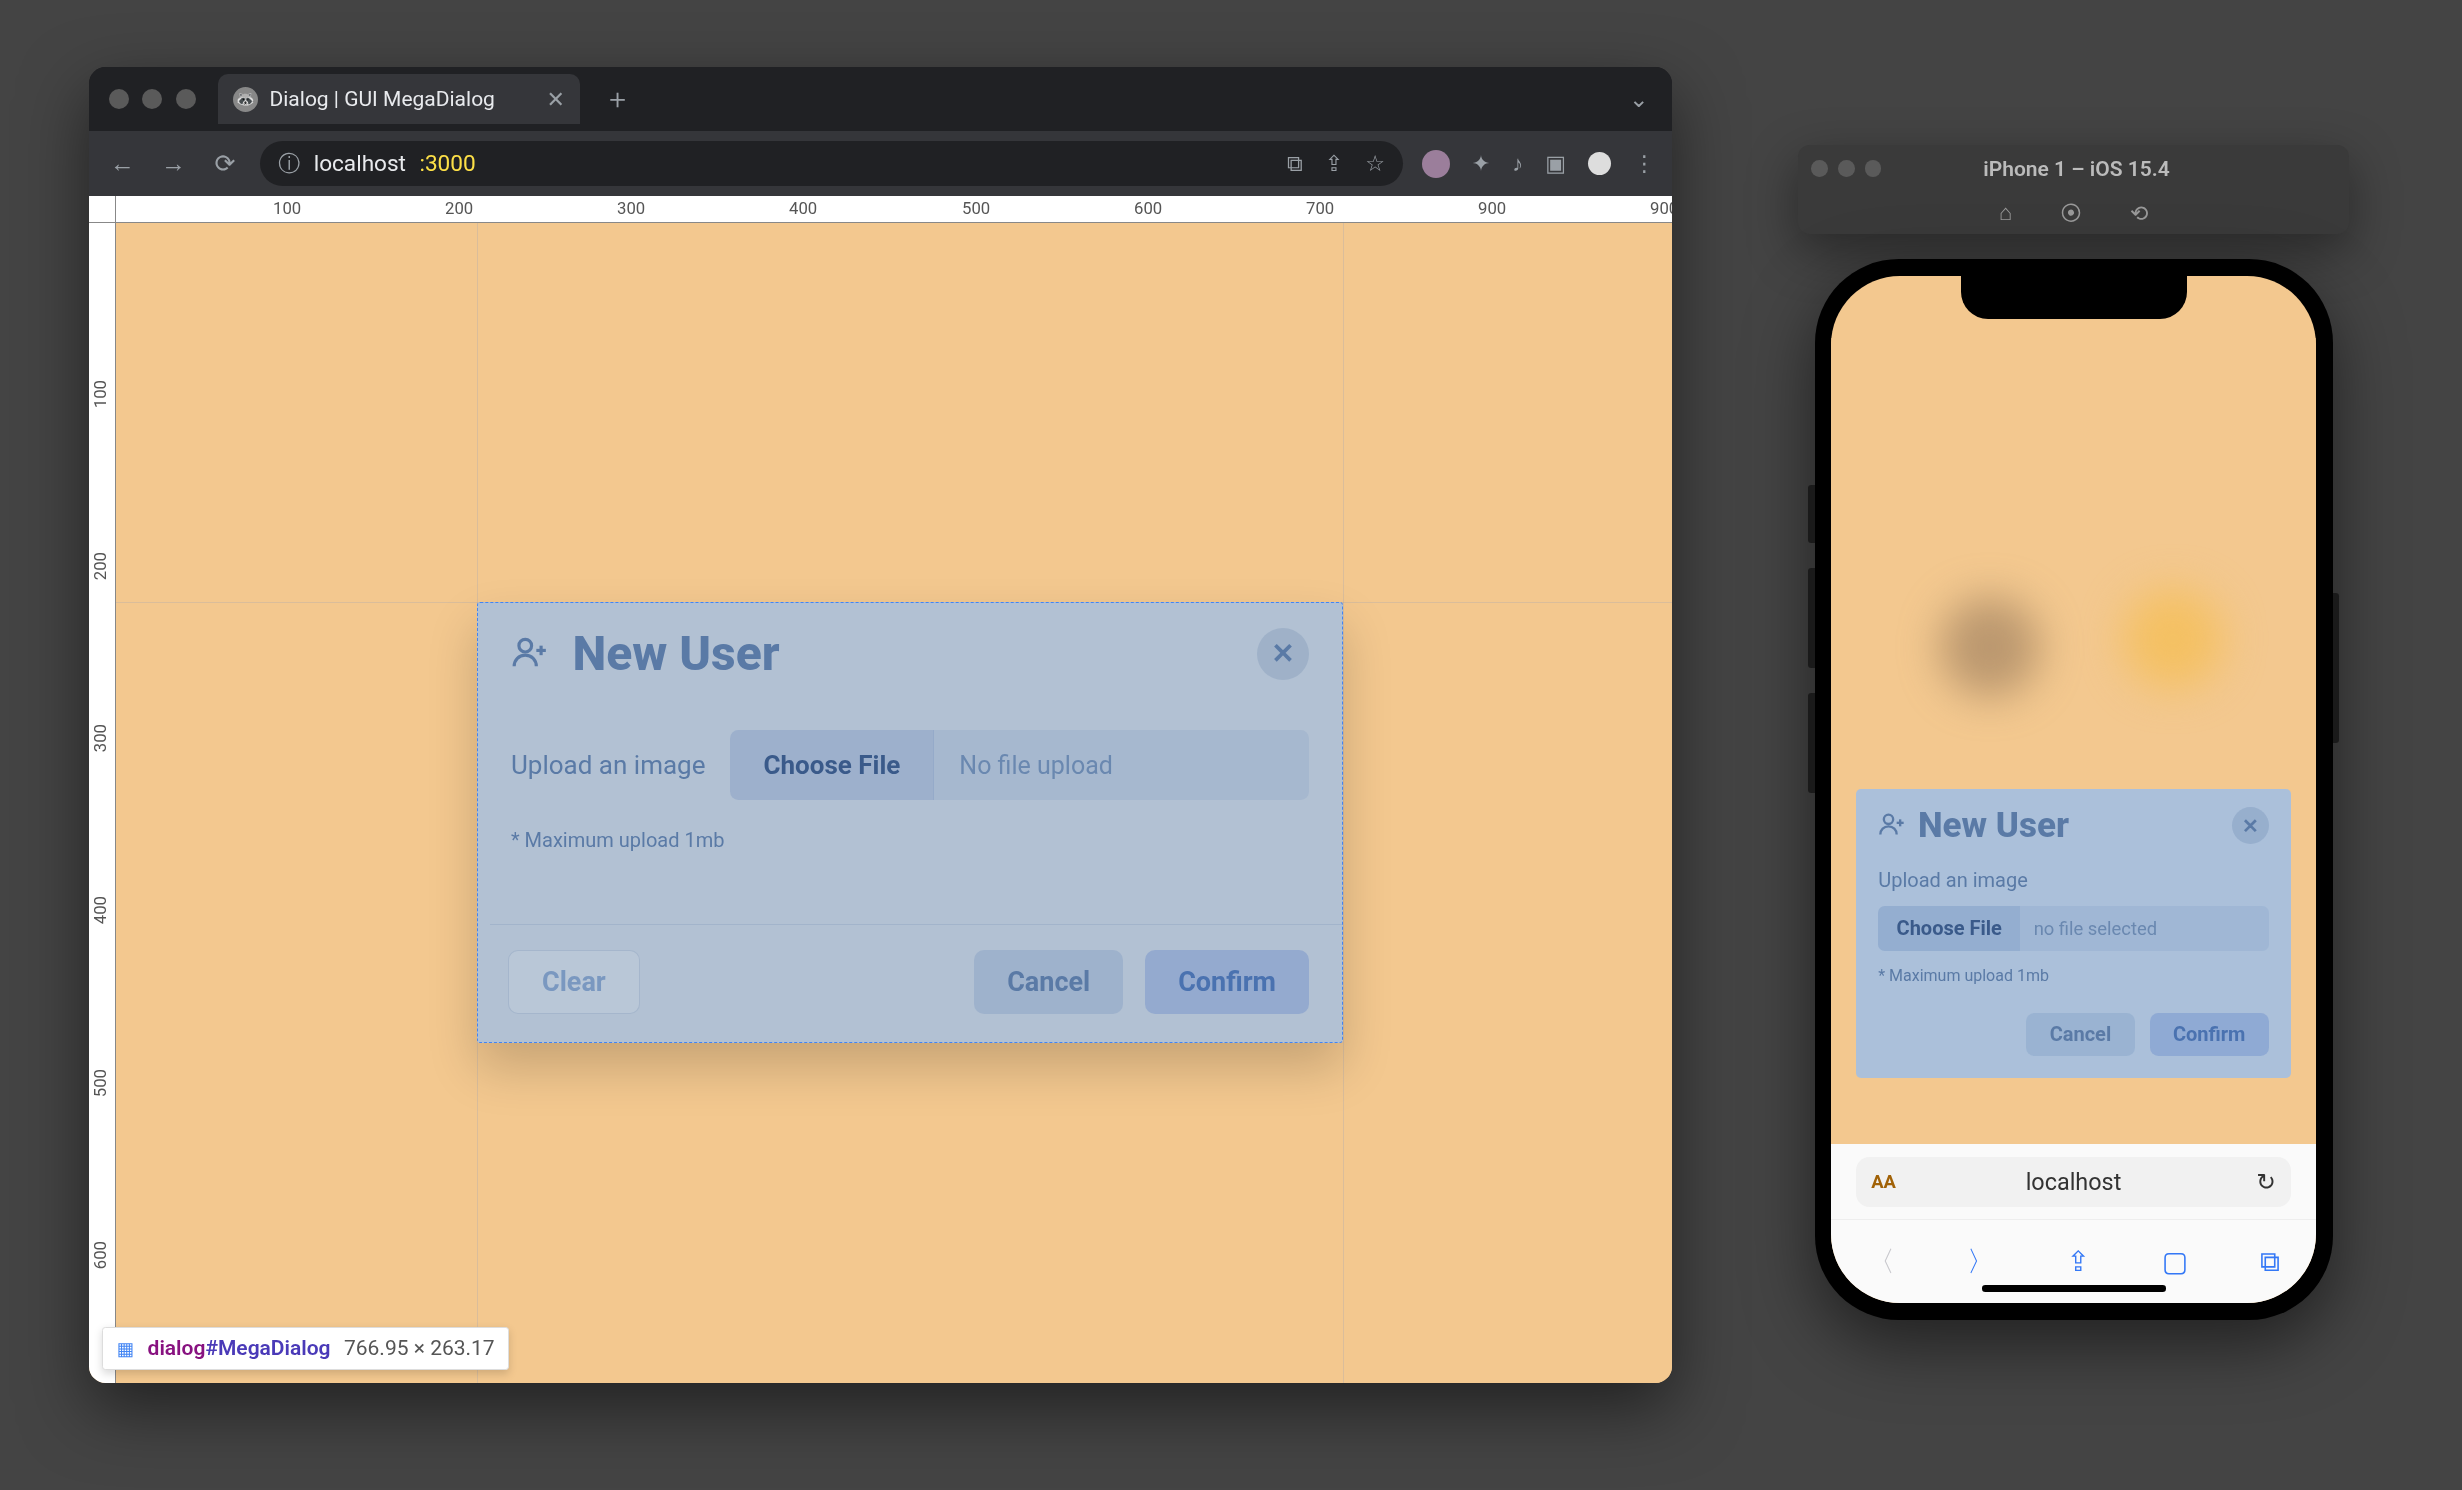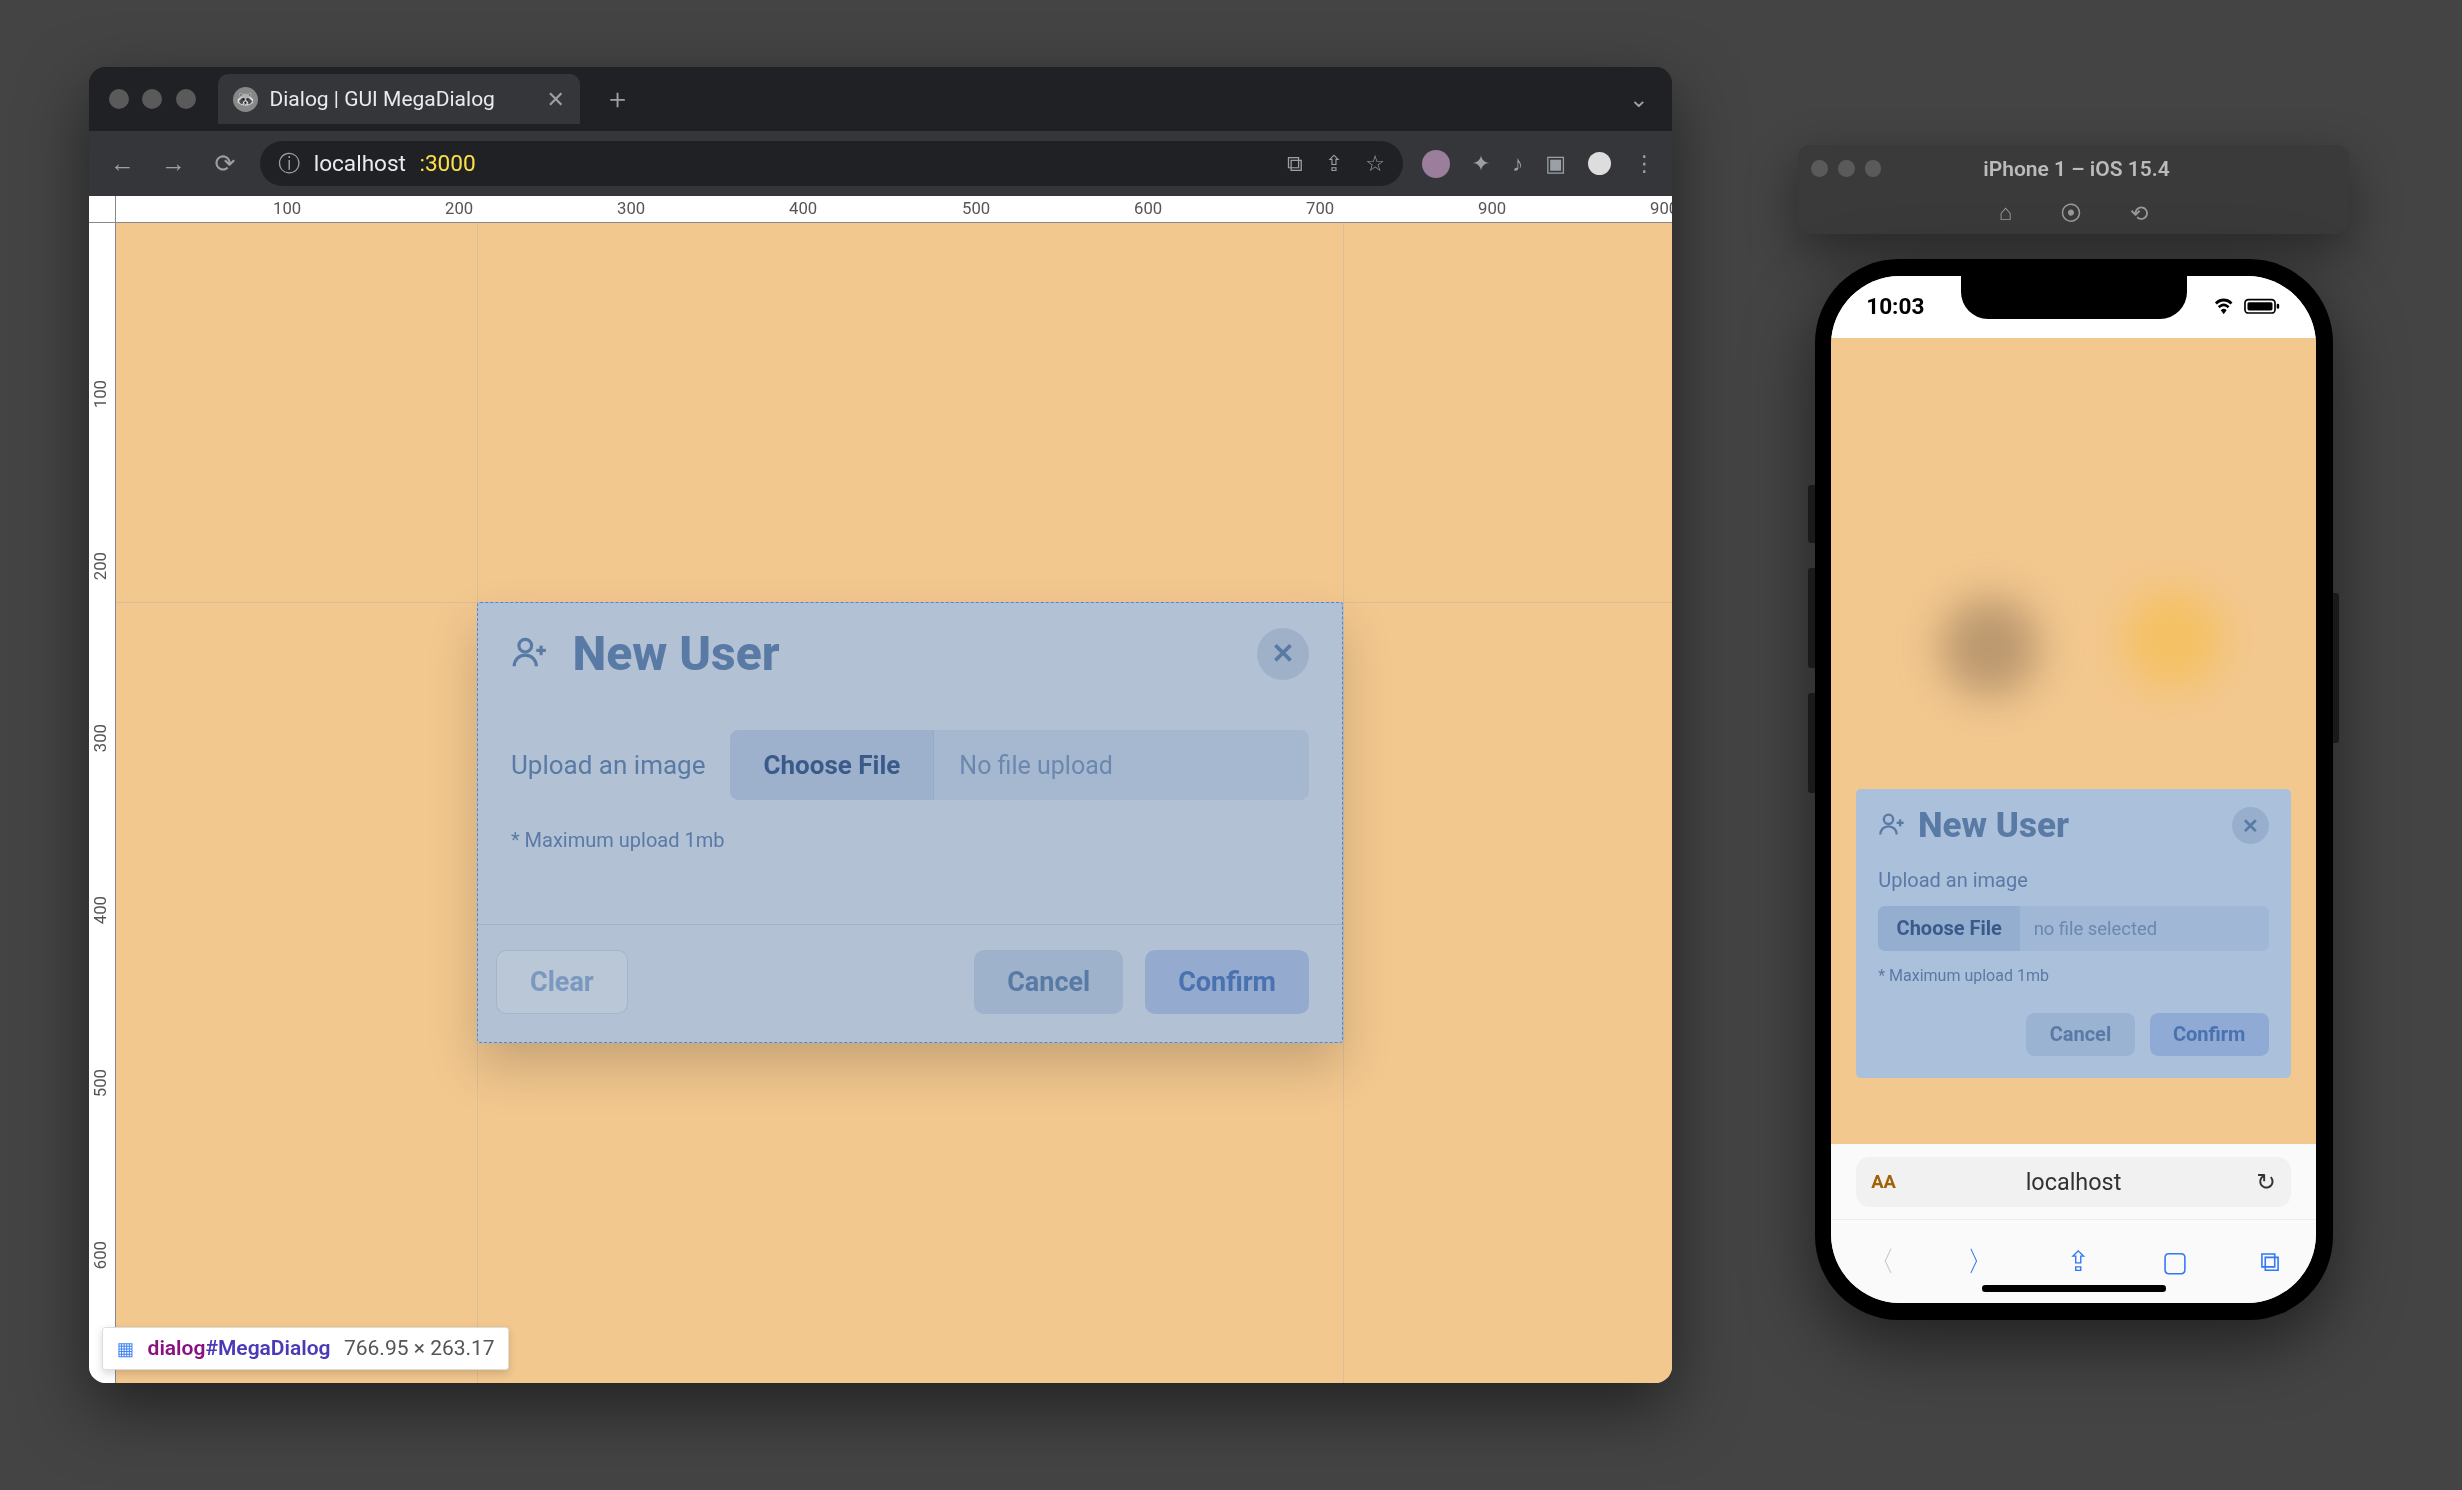--- a/index.html
+++ b/index.html
@@ -155,21 +155,21 @@
     border-right: 0.8px solid rgba(80,120,180,0.10);
   }
   .file-status {
     flex:1; background: rgba(80,120,180,0.12);
     display:flex; align-items:center; padding-left:25px;
     font-size:25px; color:#6a88b0;
   }
   .hint { margin-top: 28px; font-size:20px; color:#5a7aa6; }
   .dialog-footer {
     margin-top:auto; padding: 25px 33px 28px 18px;
-    display:flex; align-items:center; border-top: 0.8px solid rgba(90,122,166,0.18);
+    display:flex; align-items:center; border-top: 0.8px solid rgba(90,122,166,0.18); margin-left: 12px;
   }
   .btn {
     height: 64px; padding: 0 33px; border-radius: 10px;
     font-size: 27px; font-weight:700; display:flex; align-items:center; cursor:pointer;
   }
   .btn-clear {
     background: rgba(255,255,255,0.10); color:#7a98c0;
     border: 1.7px solid rgba(90,122,166,0.22);
   }
   .btn-cancel { background: rgba(80,120,180,0.20); color:#5a7aa6; }
@@ -421,33 +421,20 @@
     </div>
   </div>
 
   <div class="iphone">
     <div class="iphone-btn-left"></div>
     <div class="iphone-btn-left2"></div>
     <div class="iphone-btn-left3"></div>
     <div class="iphone-btn-right"></div>
     <div class="iphone-screen">
       <div class="notch"></div>
-      <div class="status-bar">
-        <span>10:03</span>
-        <div class="status-icons">
-          <span><svg width="23.4" height="16.7" viewBox="0 0 24 16" fill="#000">
-                <path d="M12 16l-3-4c1-1 2-1.5 3-1.5s2 .5 3 1.5l-3 4zm-6-8c2-2 4-3 6-3s4 1 6 3l-2 2c-1.3-1.3-2.6-2-4-2s-2.7.7-4 2l-2-2zm-3-4C6 1 9 0 12 0s6 1 9 4l-2 2c-2-2-4.5-3-7-3s-5 1-7 3L3 4z"></path>
-              </svg></span>
-          <span><svg width="37" height="16.7" viewBox="0 0 44 20">
-                <rect x="1" y="2" width="36" height="16" rx="4" fill="none" stroke="#000" stroke-width="2"></rect>
-                <rect x="4" y="5" width="30" height="10" rx="2" fill="#000"></rect>
-                <rect x="39" y="7" width="3" height="6" rx="1.5" fill="#000"></rect>
-              </svg></span>
-        </div>
-      </div>
 
       <div class="mobile-content">
         <div class="blur-spot bs1"></div>
         <div class="blur-spot bs2"></div>
 
         <div class="m-dialog">
           <div class="m-dialog-header">
             <span class="m-user-icon">
               <svg width="28" height="28" viewBox="0 0 24 24" fill="none" stroke="currentColor" stroke-width="2">
                   <circle cx="9" cy="8" r="4"></circle>

